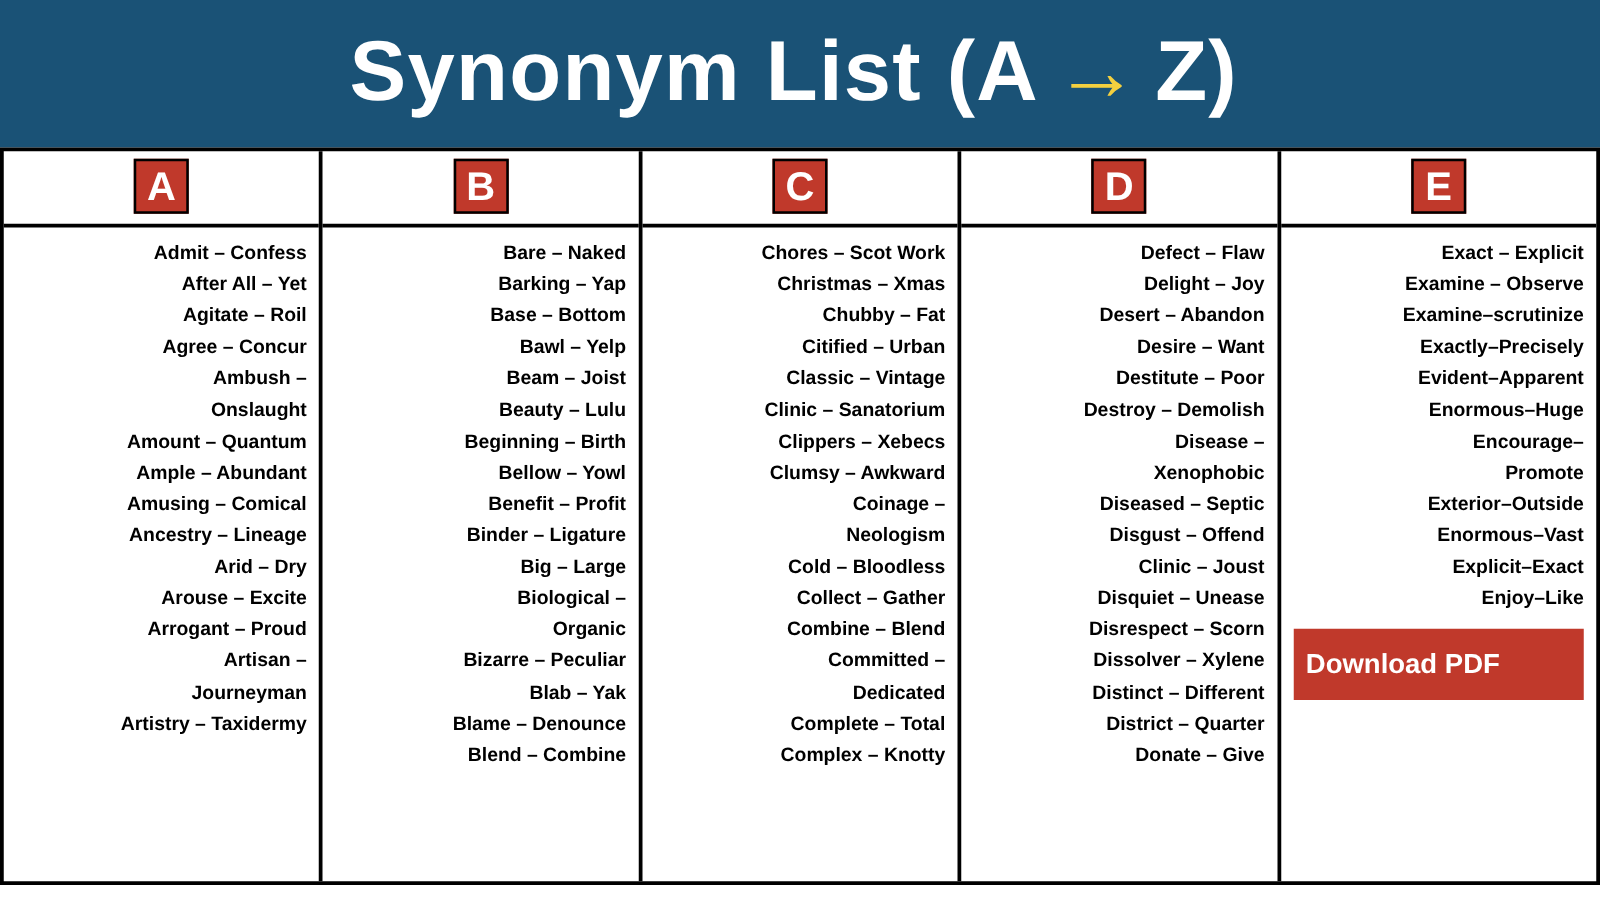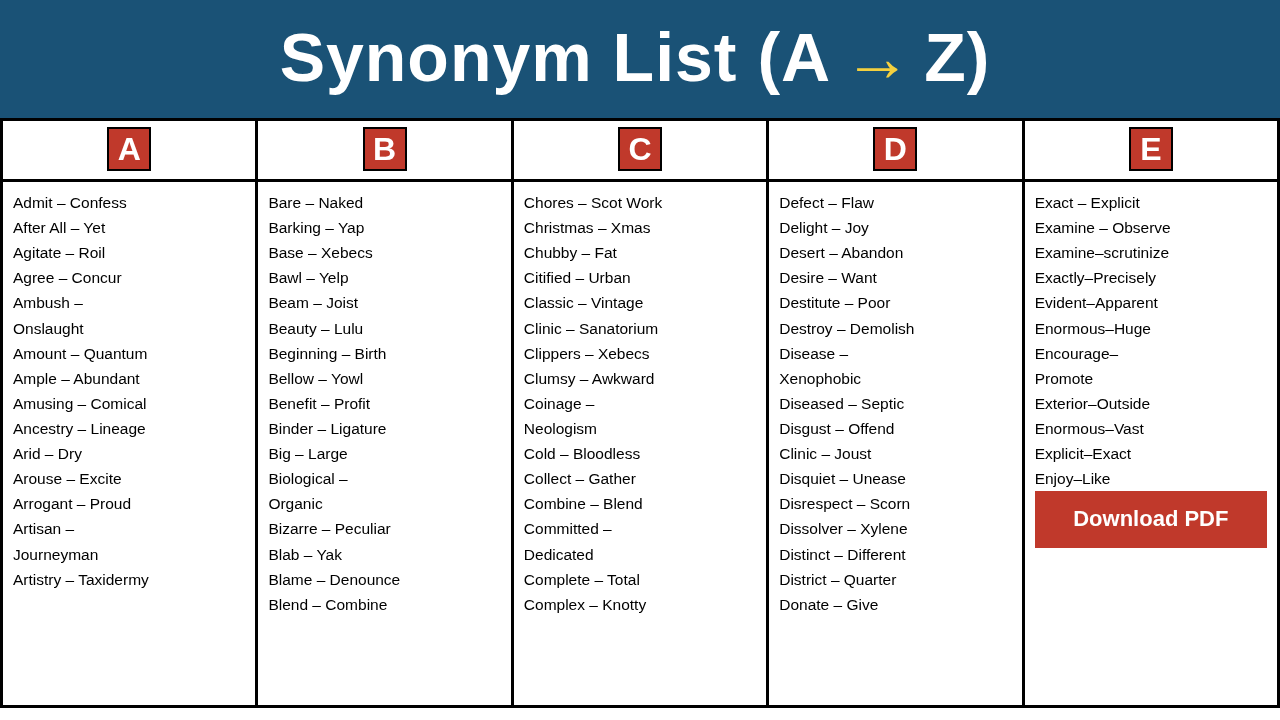--- a/index.html
+++ b/index.html
@@ -74,37 +74,38 @@
       height: 44px;
       display: flex;
       align-items: center;
       justify-content: center;
       border: 2px solid #000;
     }
 
     .col-items {
       padding: 0 10px;
       font-size: 15.5px;
-      font-weight: 400;
+      font-weight: 700;
       line-height: 1.62;
       color: #000;
+      text-align: right;
     }
 
     .col-items div {
       white-space: nowrap;
     }
 
     .download-btn {
       background: #c0392b;
       color: #fff;
       font-size: 22px;
       font-weight: 900;
-      text-align: center;
+      text-align: left;
       padding: 14px 10px;
-      margin: 0 10px 0 10px;
+      margin: 12px 10px 0 10px;
       cursor: pointer;
       border: none;
       line-height: 1.3;
     }
   </style>
 </head>
 <body>
 
 <div class="header">
   <div class="header-title">
@@ -138,21 +139,21 @@
         <div>Artistry – Taxidermy</div>
       </div>
     </div>
     <div class="column">
       <div class="col-header">
         <div class="col-letter">B</div>
       </div>
       <div class="col-items">
         <div>Bare – Naked</div>
         <div>Barking – Yap</div>
-        <div>Base – Xebecs</div>
+        <div>Base – Bottom</div>
         <div>Bawl – Yelp</div>
         <div>Beam – Joist</div>
         <div>Beauty – Lulu</div>
         <div>Beginning – Birth</div>
         <div>Bellow – Yowl</div>
         <div>Benefit – Profit</div>
         <div>Binder – Ligature</div>
         <div>Big – Large</div>
         <div>Biological –</div>
         <div>Organic</div>

